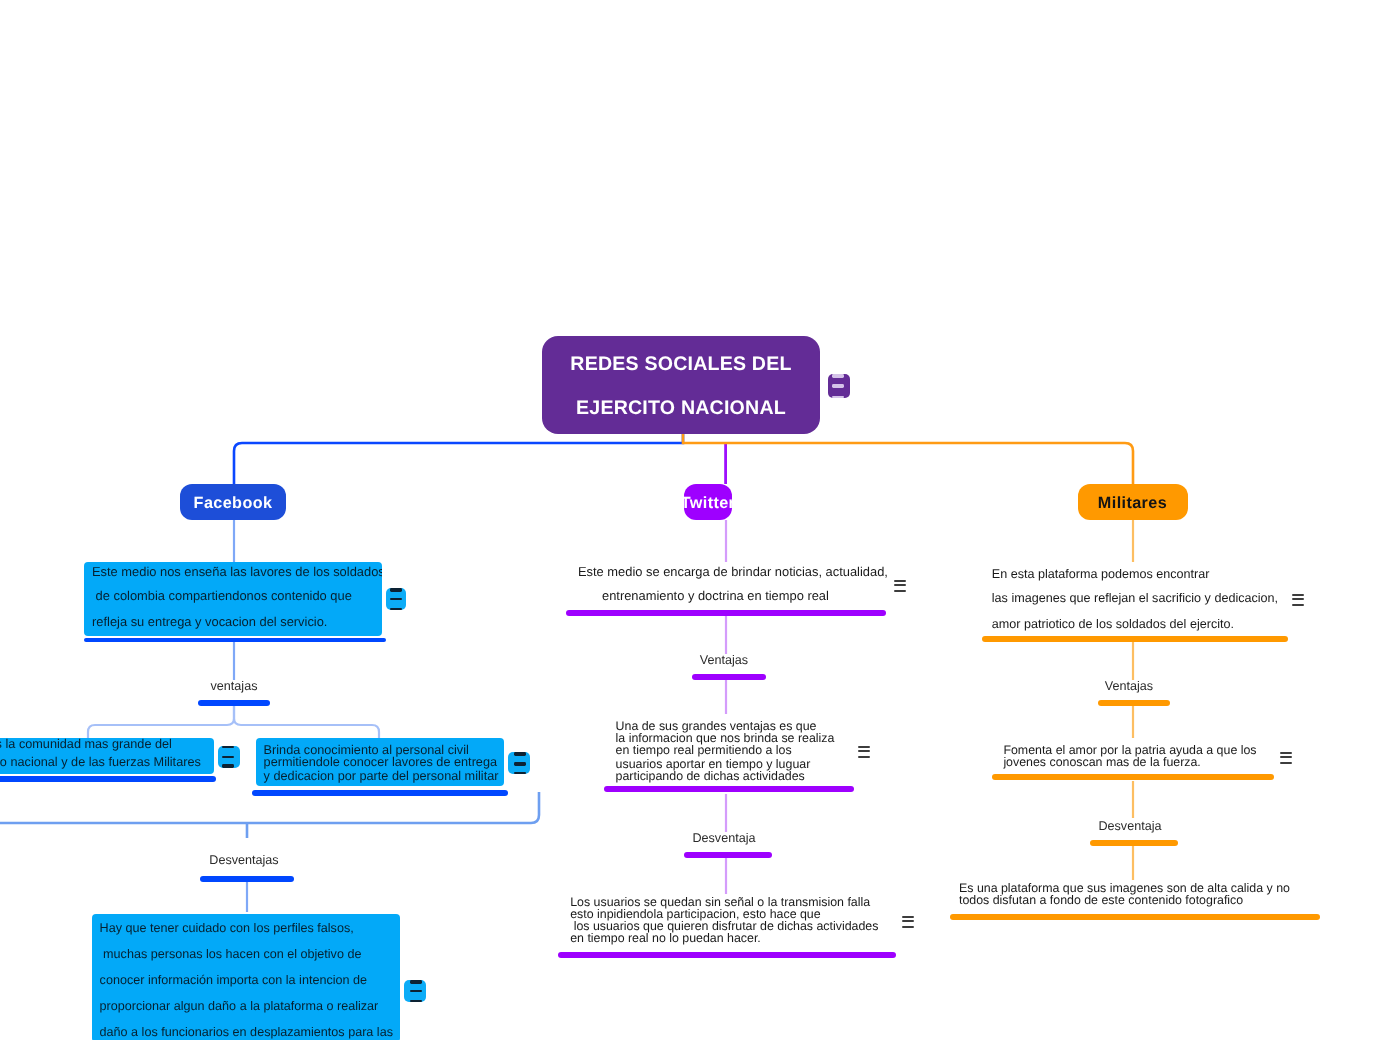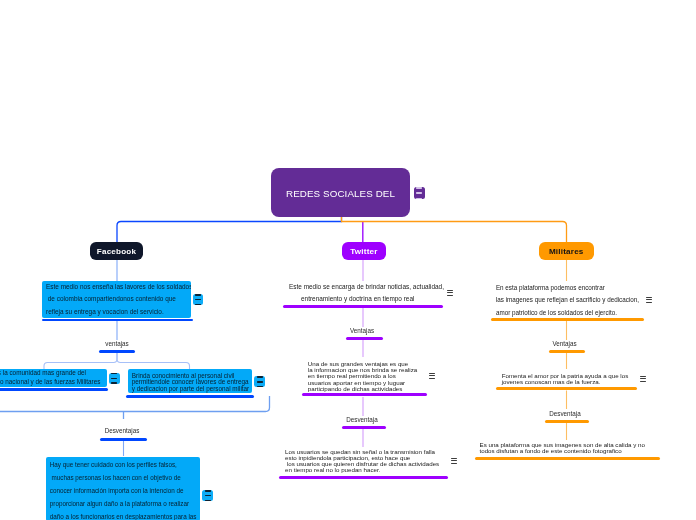--- a/index.html
+++ b/index.html
@@ -8,21 +8,21 @@
        -webkit-font-smoothing:antialiased;}
   #stage{position:relative;width:696px;height:520px;overflow:hidden;background:#fff;}
   .chip span, .root-box span{opacity:0.999;}
   svg.links{position:absolute;left:0;top:0;width:696px;height:520px;}
 
   .abs{position:absolute;box-sizing:border-box;}
 
   
   .root-box{
     background:#632C96;color:#fff;border-radius:8px;
-    font-weight:normal;font-size:9.8px;letter-spacing:0.1px;
+    font-weight:bold;font-size:9.8px;letter-spacing:0.1px;
     display:flex;flex-direction:column;align-items:center;justify-content:center;
     text-align:center;
   }
   .root-box span{display:block;line-height:22px;}
 
   
   .chip{
     border-radius:6px;display:flex;align-items:center;justify-content:center;
     font-weight:bold;font-size:8.1px;letter-spacing:.2px;
   }
@@ -76,32 +76,33 @@
 
   <path d="M566.5 260 L566.5 281" fill="none" stroke="#FDBE62" stroke-width="1.1"></path>
   <path d="M566.5 321 L566.5 340" fill="none" stroke="#FDBE62" stroke-width="1.1"></path>
   <path d="M566.5 352.5 L566.5 369" fill="none" stroke="#FDBE62" stroke-width="1.1"></path>
   <path d="M566.5 390.5 L566.5 409" fill="none" stroke="#FDBE62" stroke-width="1.1"></path>
   <path d="M566.5 421.5 L566.5 440" fill="none" stroke="#FDBE62" stroke-width="1.1"></path>
 </svg>
 
 <div class="abs root-box" style="left:271px;top:168px;width:139px;height:49px;padding-top:3px;">
   <span>REDES SOCIALES DEL</span>
+  <span>EJERCITO NACIONAL</span>
 </div>
 <div class="ham boxed" style="left:413.7px;top:187.4px;width:11.1px;height:11.4px;background:#632C96;gap:1.8px;border-radius:2.5px;">
   <i style="width:6.5px;height:1.2px;background:#D5C3E9;"></i>
   <i style="width:6.5px;height:1.2px;background:#D5C3E9;"></i>
   <i style="width:6.5px;height:1.2px;background:#D5C3E9;"></i>
 </div>
 
-<div class="abs chip" style="left:90px;top:242px;width:53px;height:18px;background:#0f172a;color:#fff;">
+<div class="abs chip" style="left:90px;top:242px;width:53px;height:18px;background:#1d4ed8;color:#fff;">
   <span>Facebook</span>
 </div>
 
-<div class="abs chip" style="left:342px;top:242px;width:44px;height:18px;background:#9E00FF;color:#fff;">
+<div class="abs chip" style="left:342px;top:242px;width:24px;height:18px;background:#9E00FF;color:#fff;">
   <span>Twitter</span>
 </div>
 
 <div class="abs chip" style="left:538.5px;top:242px;width:55.5px;height:18px;background:#FF9900;color:#141414;">
   <span>Militares</span>
 </div>
 
 <div class="abs card" style="left:42px;top:281px;width:149px;height:37px;padding:0px 4px;line-height:12.4px;">
   <div>Este medio nos enseña las lavores de los soldados</div>
   <div> de colombia compartiendonos contenido que</div>

